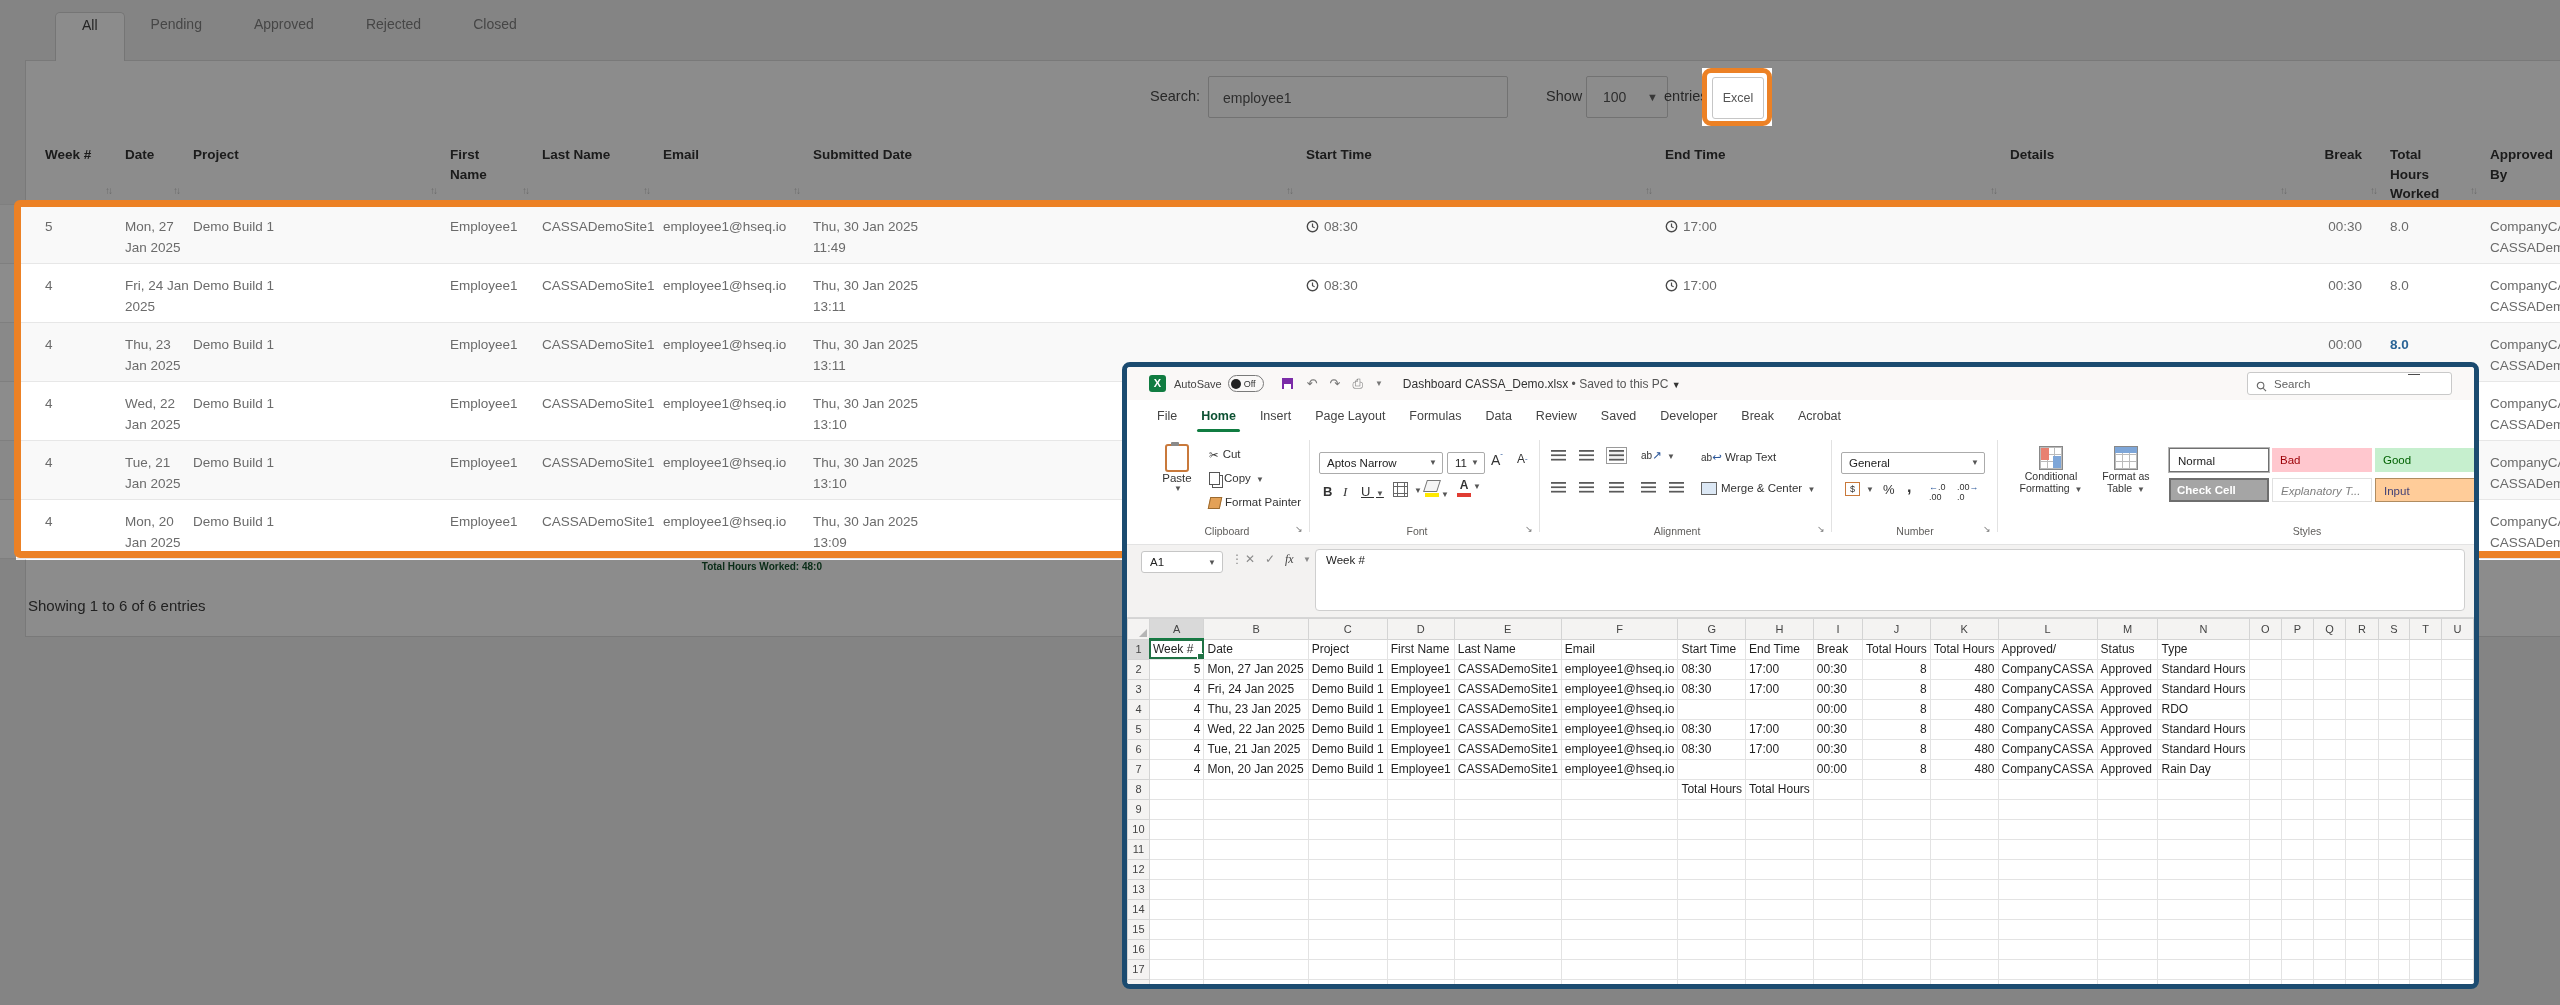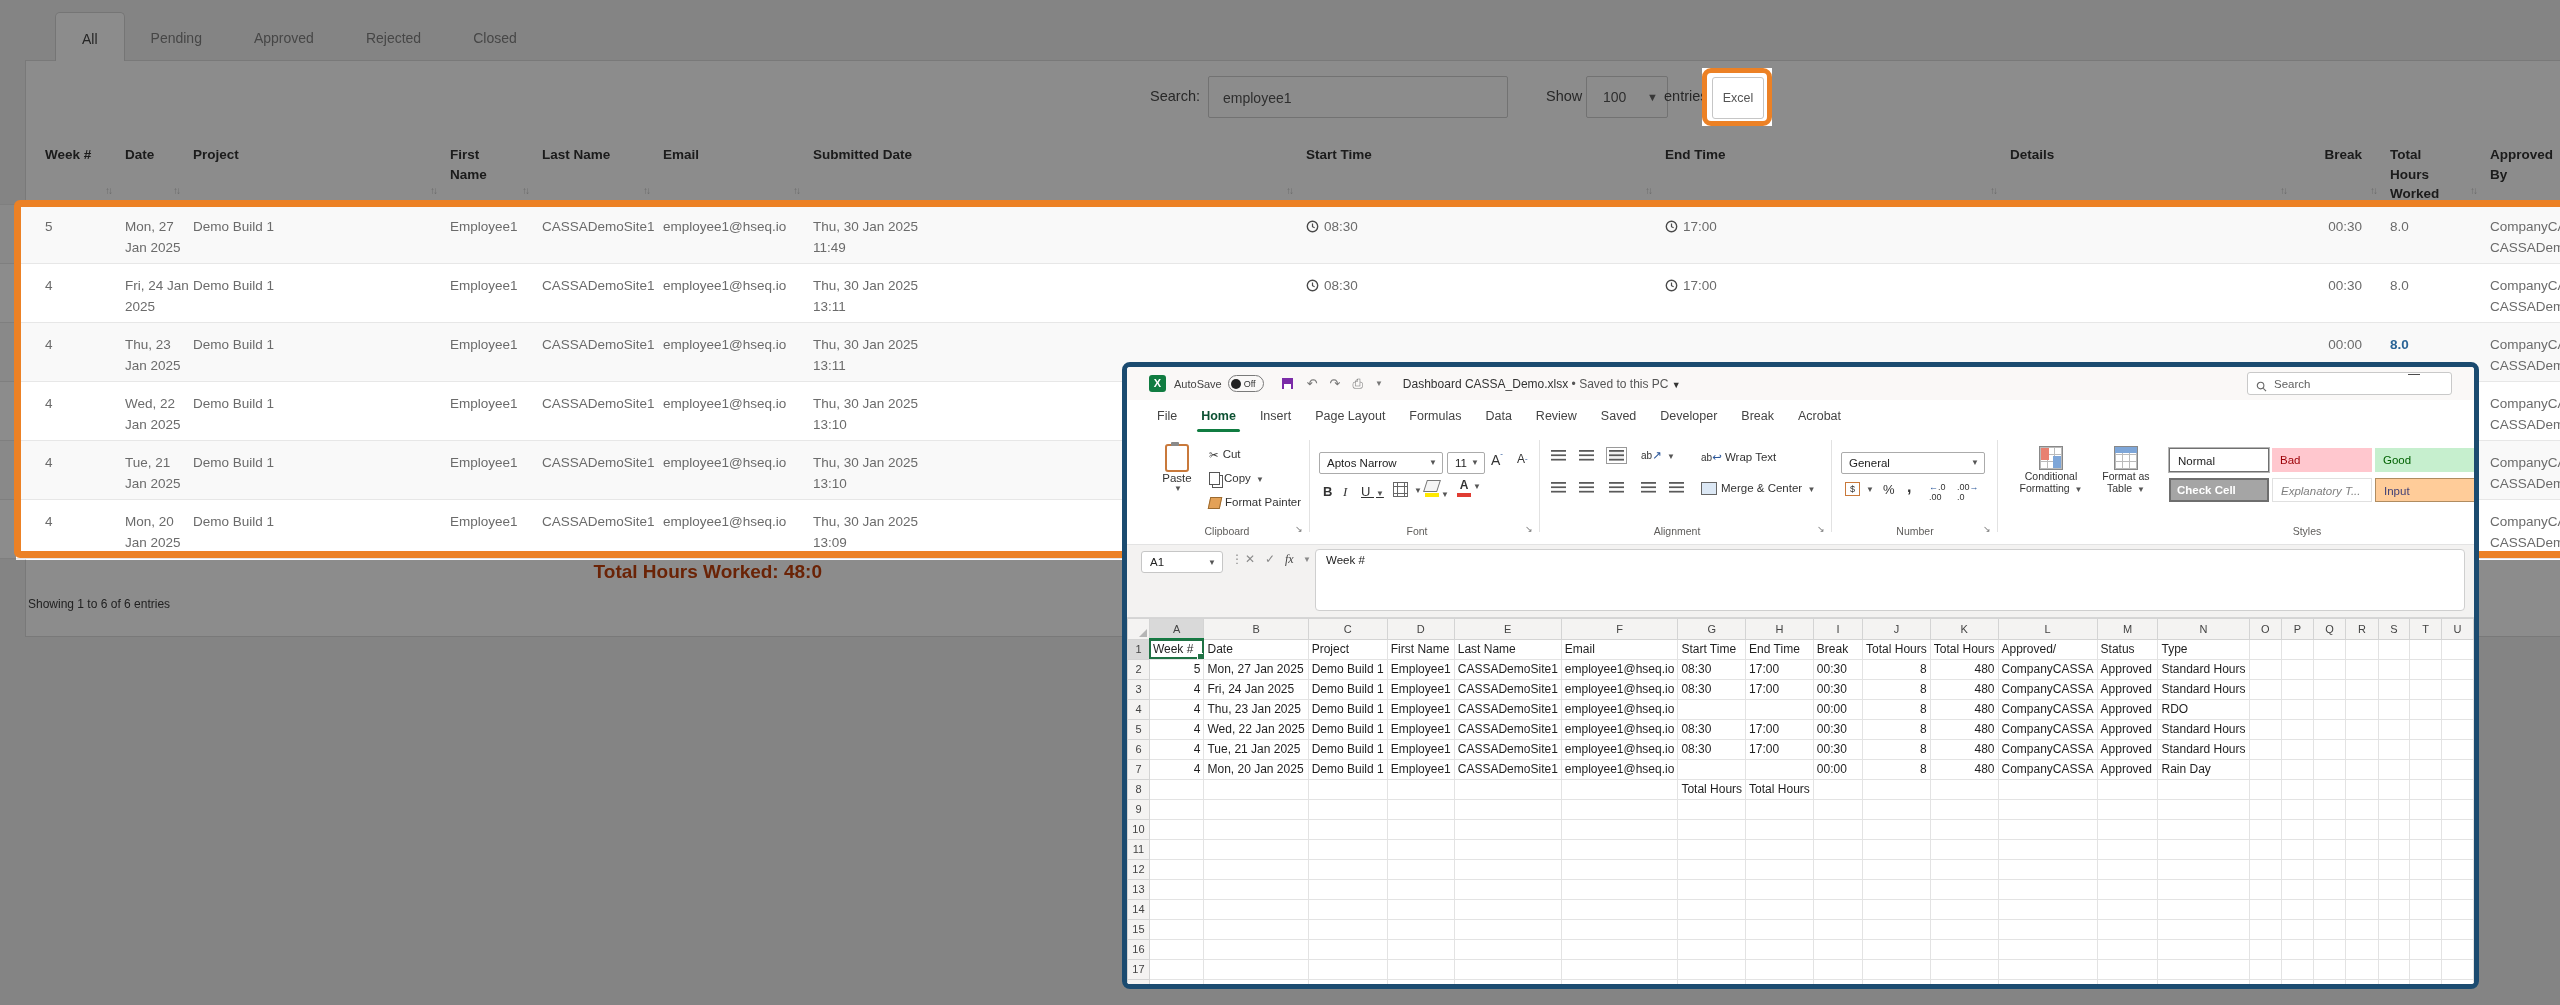--- a/index.html
+++ b/index.html
@@ -1,21 +1,21 @@
 <!DOCTYPE html>
 <html><head>
 <meta charset="utf-8">
 <style>
   html,body{margin:0;padding:0;background:#555;}
   #stage{position:relative;width:2560px;height:1005px;background:#f1f1f1;overflow:hidden;
          font-family:"Liberation Sans",sans-serif;}
   
   .panel{position:absolute;left:25px;top:60px;width:2570px;height:575px;background:#fff;border:1px solid #ddd;}
   .tabsbar{position:absolute;left:25px;top:12px;height:49px;display:flex;z-index:2;}
-  .tab{padding:18px 26px 0 26px;font-size:14px;color:#808080;cursor:pointer;}
+  .tab{padding:4px 26px 0 26px;font-size:14px;color:#808080;cursor:pointer;}
   .tab.active{background:#fff;border:1px solid #d6d6d6;border-bottom:none;border-radius:5px 5px 0 0;color:#444;margin-left:30px;}
   .srch-lbl,.show-lbl,.entries-lbl{position:absolute;font-size:14.5px;color:#4a4a4a;}
   .srch-input{position:absolute;left:1208px;top:76px;width:300px;height:42px;border:1px solid #cfcfcf;background:#fff;
       font-size:14px;color:#555;line-height:42px;padding-left:14px;box-sizing:border-box;border-radius:2px;}
   .show-select{position:absolute;left:1586px;top:76px;width:82px;height:42px;border:1px solid #cfcfcf;background:#fff;
       font-size:14px;color:#555;line-height:40px;padding-left:16px;box-sizing:border-box;border-radius:2px;}
   .show-select .caret{position:absolute;right:9px;top:0;color:#666;font-size:11px;}
   .excel-btn{position:absolute;left:1712px;top:77px;width:50px;height:40px;background:#fff;border:1px solid #c6c6c6;
       border-radius:3px;font-size:12.5px;color:#555;text-align:center;line-height:40px;z-index:26;}
   
@@ -25,22 +25,22 @@
   .webtable th .sort{position:absolute;bottom:5px;right:14px;font-size:10px;color:#c2c2c2;letter-spacing:-2px;font-weight:normal;}
   .webtable td{vertical-align:top;padding:12px 0 0 0;height:46px;font-size:13.5px;color:#6b6b6b;line-height:1.55;overflow:visible;white-space:nowrap;}
   .webtable tbody tr{border-top:1px solid #e7e7e7;}
   .webtable tbody tr:last-child{border-bottom:1px solid #e7e7e7;}
   .webtable tbody tr.odd{background:#f9f9f9;}
   .webtable tbody tr.even{background:#fff;}
   .webtable .first{padding-left:45px;}
   .webtable td.right,.webtable th.right{text-align:right;padding-right:28px;}
   .webtable .wrap{white-space:normal;}
   .total-link{color:#2a6496;font-weight:bold;}
-  .footer-total{position:absolute;left:500px;top:561px;width:322px;text-align:right;font-size:19px;font-weight:bold;color:#c2410c;}
-  .showing{position:absolute;left:28px;top:597px;font-size:12px;color:#3c3c3c;}
+  .footer-total{position:absolute;left:500px;top:561px;width:322px;text-align:right;font-size:10px;font-weight:bold;color:#14532d;}
+  .showing{position:absolute;left:28px;top:597px;font-size:15px;color:#3c3c3c;}
   
   .dim{position:absolute;background:rgba(0,0,0,0.45);z-index:20;pointer-events:none;}
   .ring{position:absolute;border:7px solid #EC8125;border-radius:6px;z-index:30;pointer-events:none;box-sizing:border-box;}
   .ring.btn{border-width:5px;border-radius:9px;}
   
   #xlwin{position:absolute;left:1122px;top:362px;width:1357px;height:627px;box-sizing:border-box;
      border:5px solid #1B4B70;border-radius:8px;background:#fff;z-index:50;overflow:hidden;}
   #xlbody{position:relative;width:1347px;height:617px;font-size:12px;color:#333;}
   .xl-titlebar{position:absolute;left:0;top:0;width:100%;height:33px;background:#FAF8F7;display:flex;align-items:center;}
   .xl-appicon{width:17px;height:17px;background:#107C41;border-radius:3px;color:#fff;font-size:11px;font-weight:bold;

